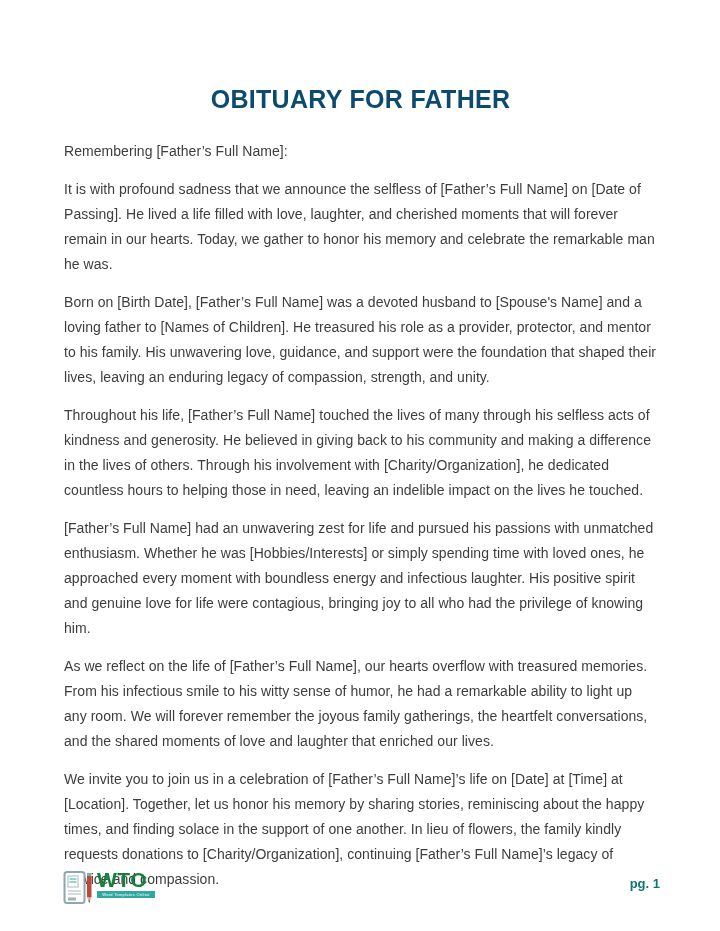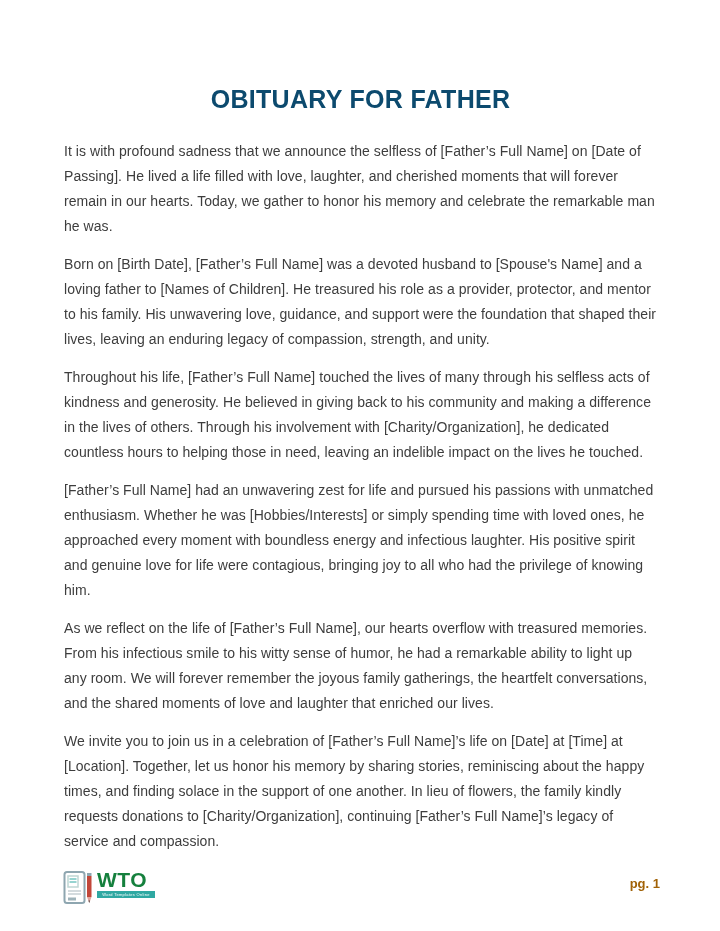--- a/index.html
+++ b/index.html
@@ -69,30 +69,31 @@
     white-space: nowrap;
     overflow: hidden;
     letter-spacing: 0.3px;
   }
   .page-num {
     position: absolute;
     right: 60px;
     top: 8px;
     font-size: 13px;
     font-weight: 700;
-    color: #a16207;
+    color: #0f766e;
   }
 </style>
 </head>
 <body>
 
 <div class="page">
 
   <h1 class="doc-title">OBITUARY FOR FATHER</h1>
 
+  <p class="para">Remembering [Father’s Full Name]:</p>
 
 
   <p class="para">It is with profound sadness that we announce the selfless of [Father’s Full Name] on [Date of Passing]. He lived a life filled with love, laughter, and cherished moments that will forever remain in our hearts. Today, we gather to honor his memory and celebrate the remarkable man he was.</p>
 
   <p class="para">Born on [Birth Date], [Father’s Full Name] was a devoted husband to [Spouse's Name] and a loving father to [Names of Children]. He treasured his role as a provider, protector, and mentor to his family. His unwavering love, guidance, and support were the foundation that shaped their lives, leaving an enduring legacy of compassion, strength, and unity.</p>
 
   <p class="para">Throughout his life, [Father’s Full Name] touched the lives of many through his selfless acts of kindness and generosity. He believed in giving back to his community and making a difference in the lives of others. Through his involvement with [Charity/Organization], he dedicated countless hours to helping those in need, leaving an indelible impact on the lives he touched.</p>
 
   <p class="para">[Father’s Full Name] had an unwavering zest for life and pursued his passions with unmatched enthusiasm. Whether he was [Hobbies/Interests] or simply spending time with loved ones, he approached every moment with boundless energy and infectious laughter. His positive spirit and genuine love for life were contagious, bringing joy to all who had the privilege of knowing him.</p>
 

